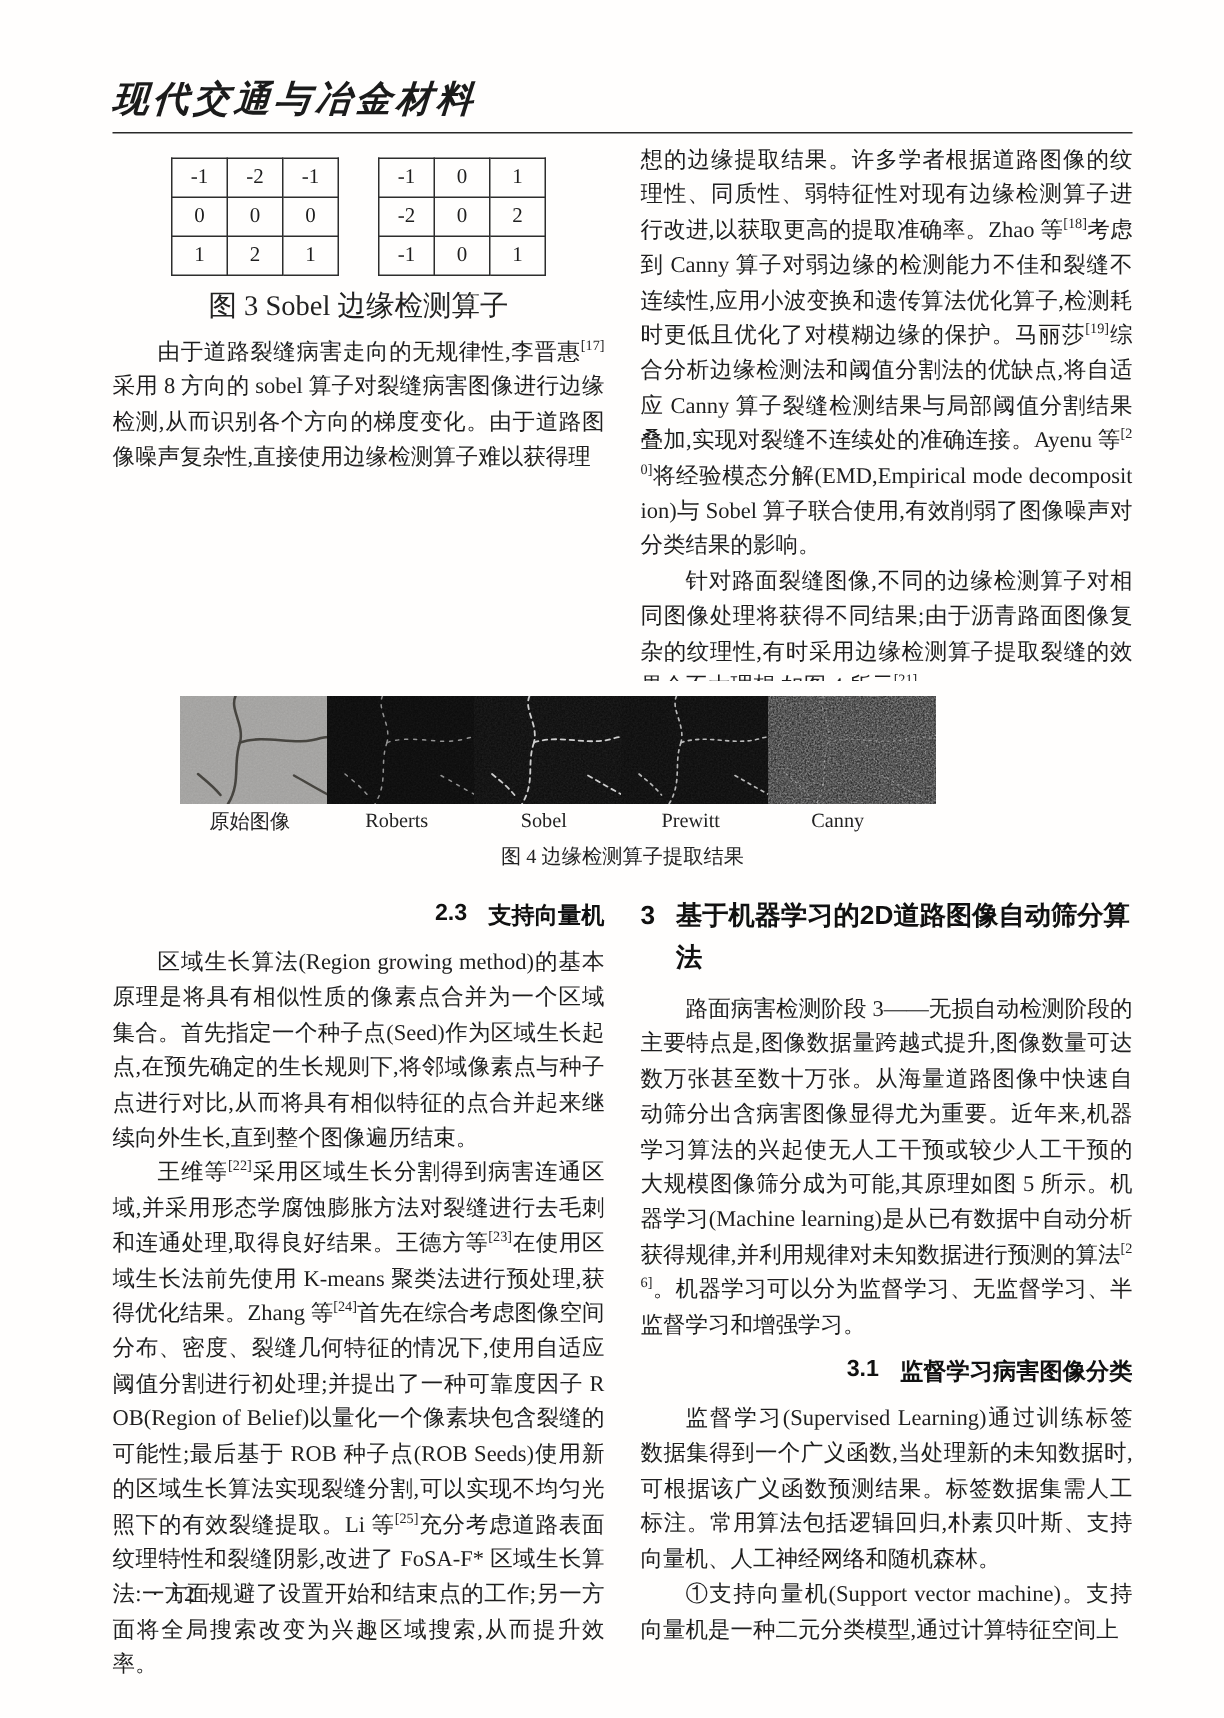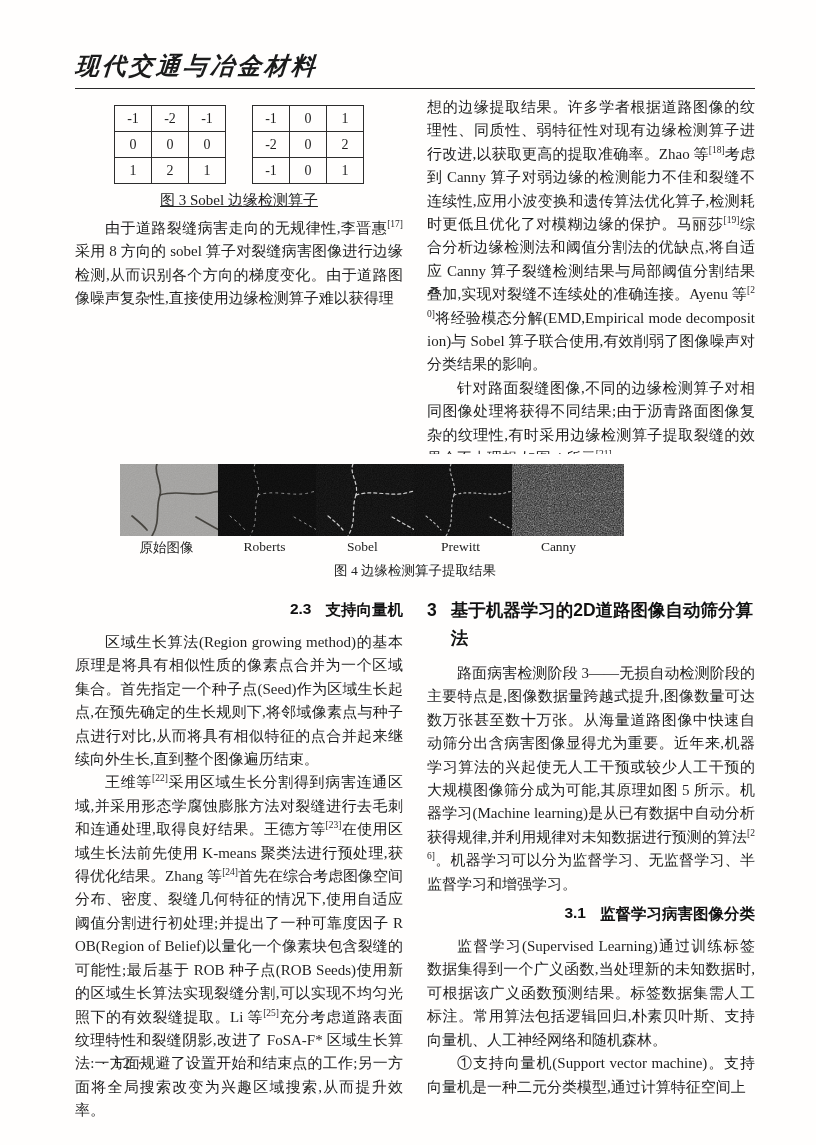--- a/index.html
+++ b/index.html
@@ -37,21 +37,21 @@
   
   .fig3 { margin:9px 0 7px 0; }
   .fig3-tables { display:flex; justify-content:center; gap:26px; }
   table.kernel { border-collapse:collapse; }
   table.kernel td {
     width:37px; height:26px;
     border:1px solid #2d2d2d;
     text-align:center; vertical-align:middle;
     font-size:14px; font-family:"Liberation Serif","DejaVu Serif",serif;
   }
-  .fig-caption { text-align:center; font-size:15px; margin-top:7px; color:#222;text-decoration:underline; }
+  .fig-caption { text-align:center; font-size:19px; margin-top:7px; color:#222; }
   
   .fig4 { margin:10px 0 6px 0; }
   .fig4-row { display:flex; gap:5px; margin-left:45px; width:580px; }
   .fig4-item { width:93px; }
   .fig4-item svg { display:block; width:112px; height:72px; }
   .fig4-label { text-align:center; font-size:13.5px; margin-top:3px; color:#222; }
   .fig4-cap { text-align:center; font-size:13.5px; margin-top:5px; color:#222; }
   
   .h-sub {
     font-family:"Liberation Sans","DejaVu Sans",sans-serif;

